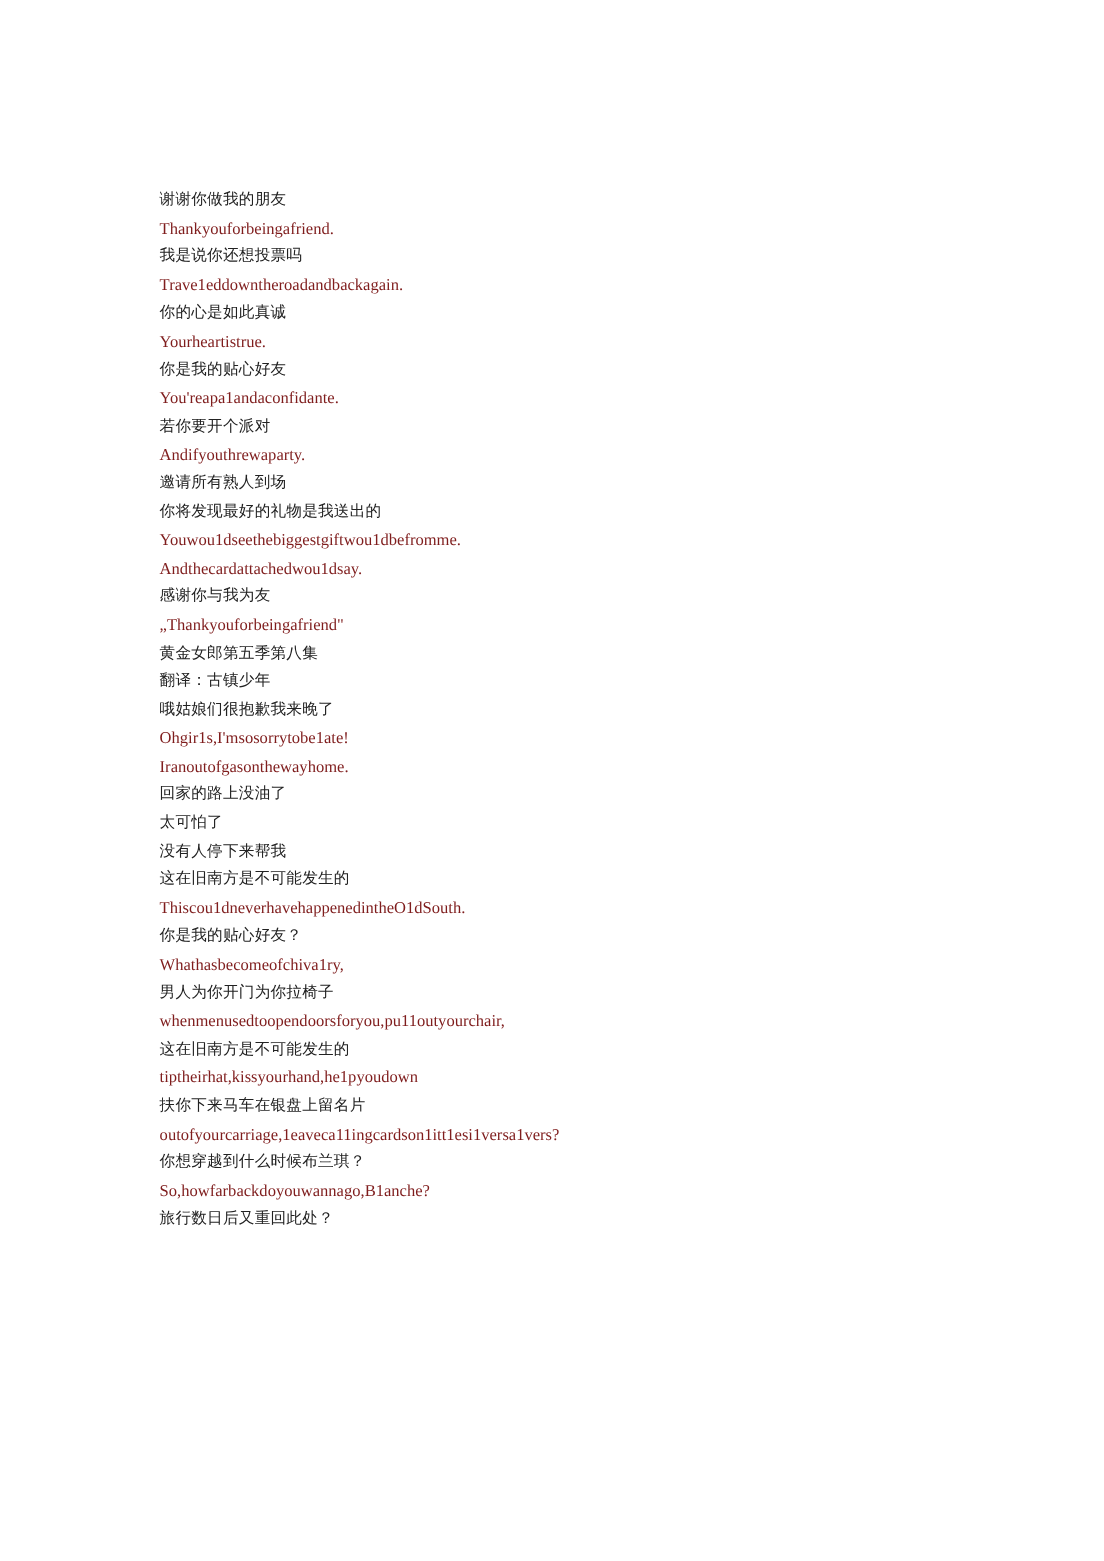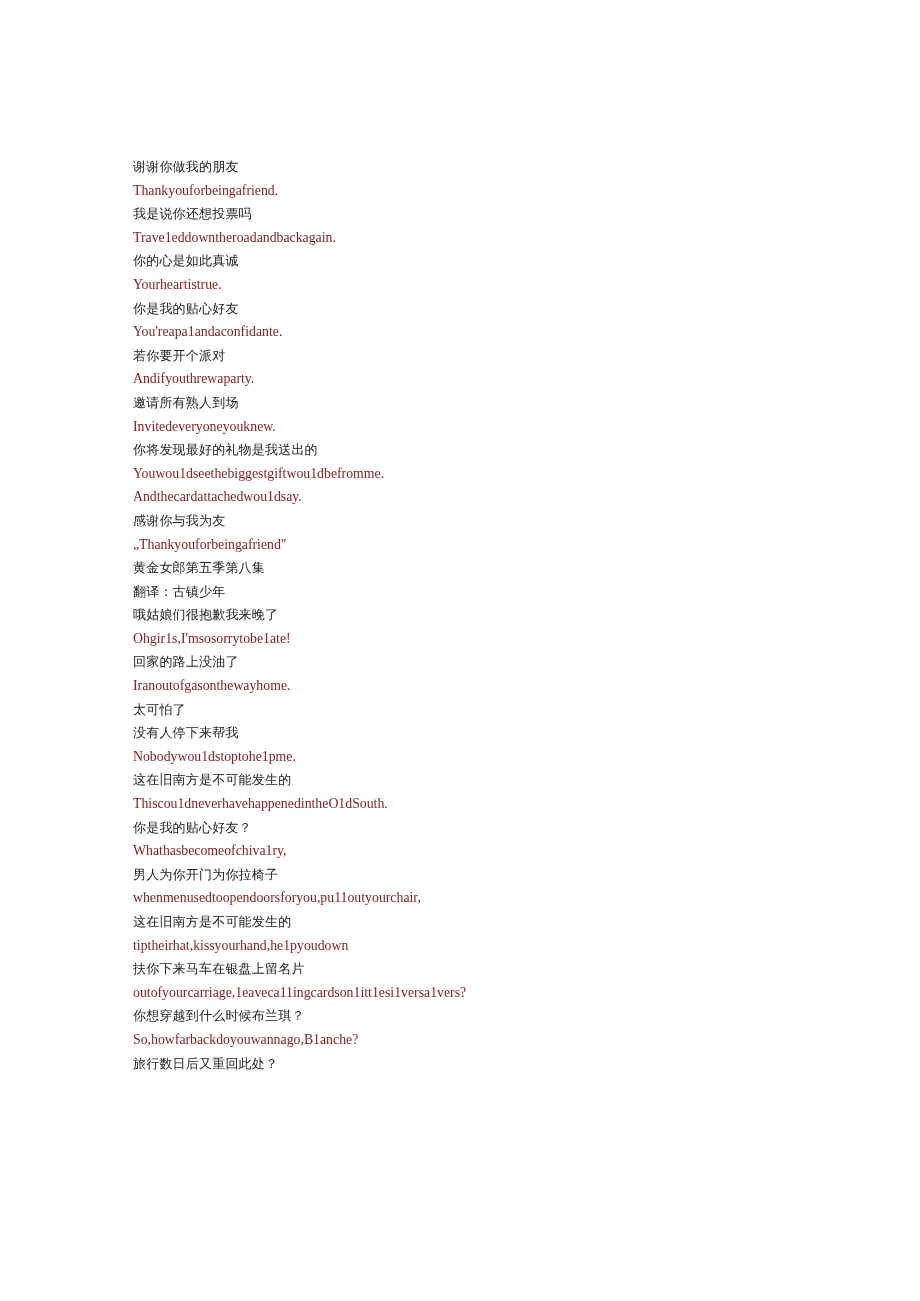--- a/index.html
+++ b/index.html
@@ -49,35 +49,33 @@
       <div class="line en">Thankyouforbeingafriend.</div>
       <div class="line zh">我是说你还想投票吗</div>
       <div class="line en">Trave1eddowntheroadandbackagain.</div>
       <div class="line zh">你的心是如此真诚</div>
       <div class="line en">Yourheartistrue.</div>
       <div class="line zh">你是我的贴心好友</div>
       <div class="line en">You'reapa1andaconfidante.</div>
       <div class="line zh">若你要开个派对</div>
       <div class="line en">Andifyouthrewaparty.</div>
       <div class="line zh">邀请所有熟人到场</div>
-      <div class="line en">Invitedeveryoneyouknew.</div>
       <div class="line zh">你将发现最好的礼物是我送出的</div>
       <div class="line en">Youwou1dseethebiggestgiftwou1dbefromme.</div>
       <div class="line en">Andthecardattachedwou1dsay.</div>
       <div class="line zh">感谢你与我为友</div>
       <div class="line en">„Thankyouforbeingafriend"</div>
       <div class="line zh">黄金女郎第五季第八集</div>
       <div class="line zh">翻译：古镇少年</div>
       <div class="line zh">哦姑娘们很抱歉我来晚了</div>
       <div class="line en">Ohgir1s,I'msosorrytobe1ate!</div>
+      <div class="line en">Iranoutofgasonthewayhome.</div>
       <div class="line zh">回家的路上没油了</div>
-      <div class="line en">Iranoutofgasonthewayhome.</div>
       <div class="line zh">太可怕了</div>
       <div class="line zh">没有人停下来帮我</div>
-      <div class="line en">Nobodywou1dstoptohe1pme.</div>
       <div class="line zh">这在旧南方是不可能发生的</div>
       <div class="line en">Thiscou1dneverhavehappenedintheO1dSouth.</div>
       <div class="line zh">你是我的贴心好友？</div>
       <div class="line en">Whathasbecomeofchiva1ry,</div>
       <div class="line zh">男人为你开门为你拉椅子</div>
       <div class="line en">whenmenusedtoopendoorsforyou,pu11outyourchair,</div>
       <div class="line zh">这在旧南方是不可能发生的</div>
       <div class="line en">tiptheirhat,kissyourhand,he1pyoudown</div>
       <div class="line zh">扶你下来马车在银盘上留名片</div>
       <div class="line en">outofyourcarriage,1eaveca11ingcardson1itt1esi1versa1vers?</div>

